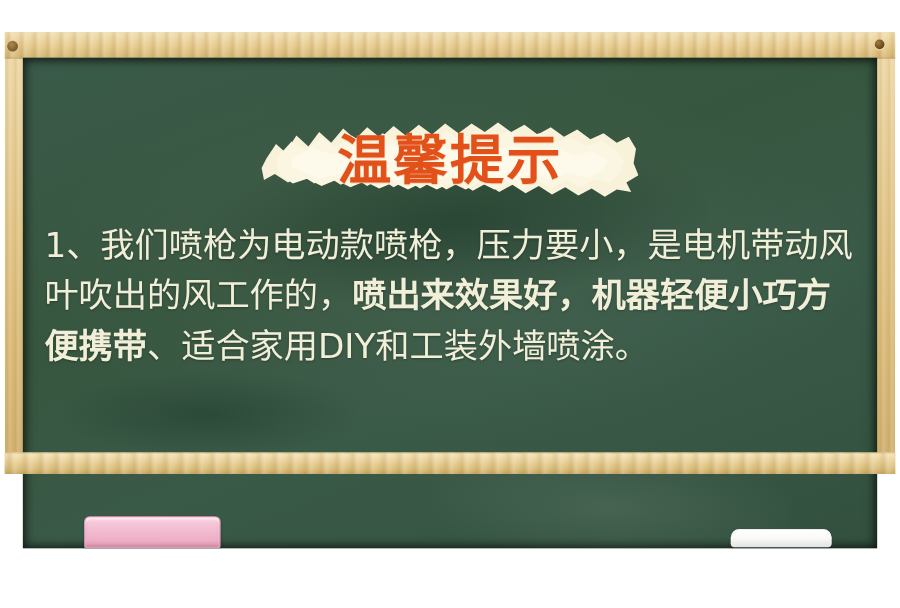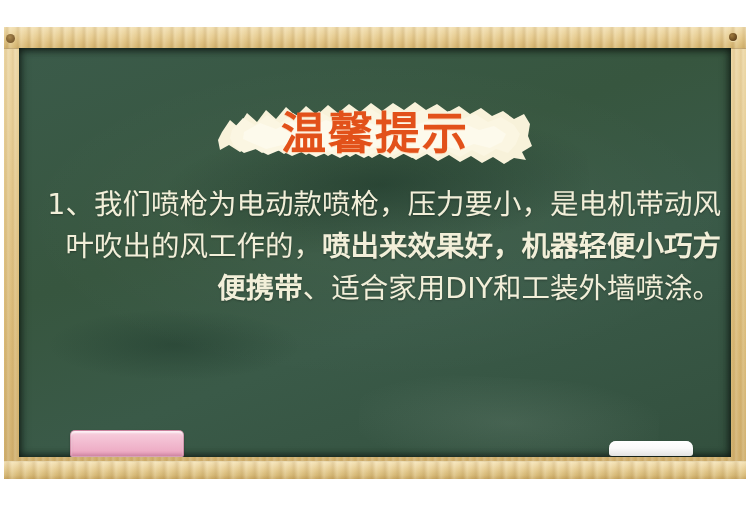--- a/index.html
+++ b/index.html
@@ -22,21 +22,21 @@
     height: 507px;
     background: #ffffff;
   }
 
   
   .board-frame {
     position: absolute;
     left: 4px;
     top: 27px;
     width: 742px;
-    height: 452px;
+    height: 368px;
     box-sizing: border-box;
     background:
       repeating-linear-gradient(
         90deg,
         rgba(255,255,255,0.00) 0px,
         rgba(160,120,60,0.10) 2px,
         rgba(255,255,255,0.14) 4px,
         rgba(255,255,255,0.00) 7px
       ),
       linear-gradient(180deg, #eed9a8 0%, #e3c88c 35%, #d9b976 70%, #cfae6c 100%);
@@ -182,21 +182,21 @@
     position: absolute;
     left: 14px;
     top: 136px;
     width: 688px;
     color: #f2efd9;
     font-size: 28.5px;
     line-height: 42px;
     font-family: "DejaVu Sans", "Liberation Sans", sans-serif;
     text-shadow: 0 1px 2px rgba(0,0,0,0.30);
   }
-  .para { margin: 0 0 0 4px; text-align: right; }
+  .para { margin: 0 0 0 4px; }
   .para + .para { margin-top: 34px; }
   .b { font-weight: 700; }
 
   
   .eraser {
     position: absolute;
     left: 51px;
     bottom: 0px;
     width: 114px;
     height: 27px;

